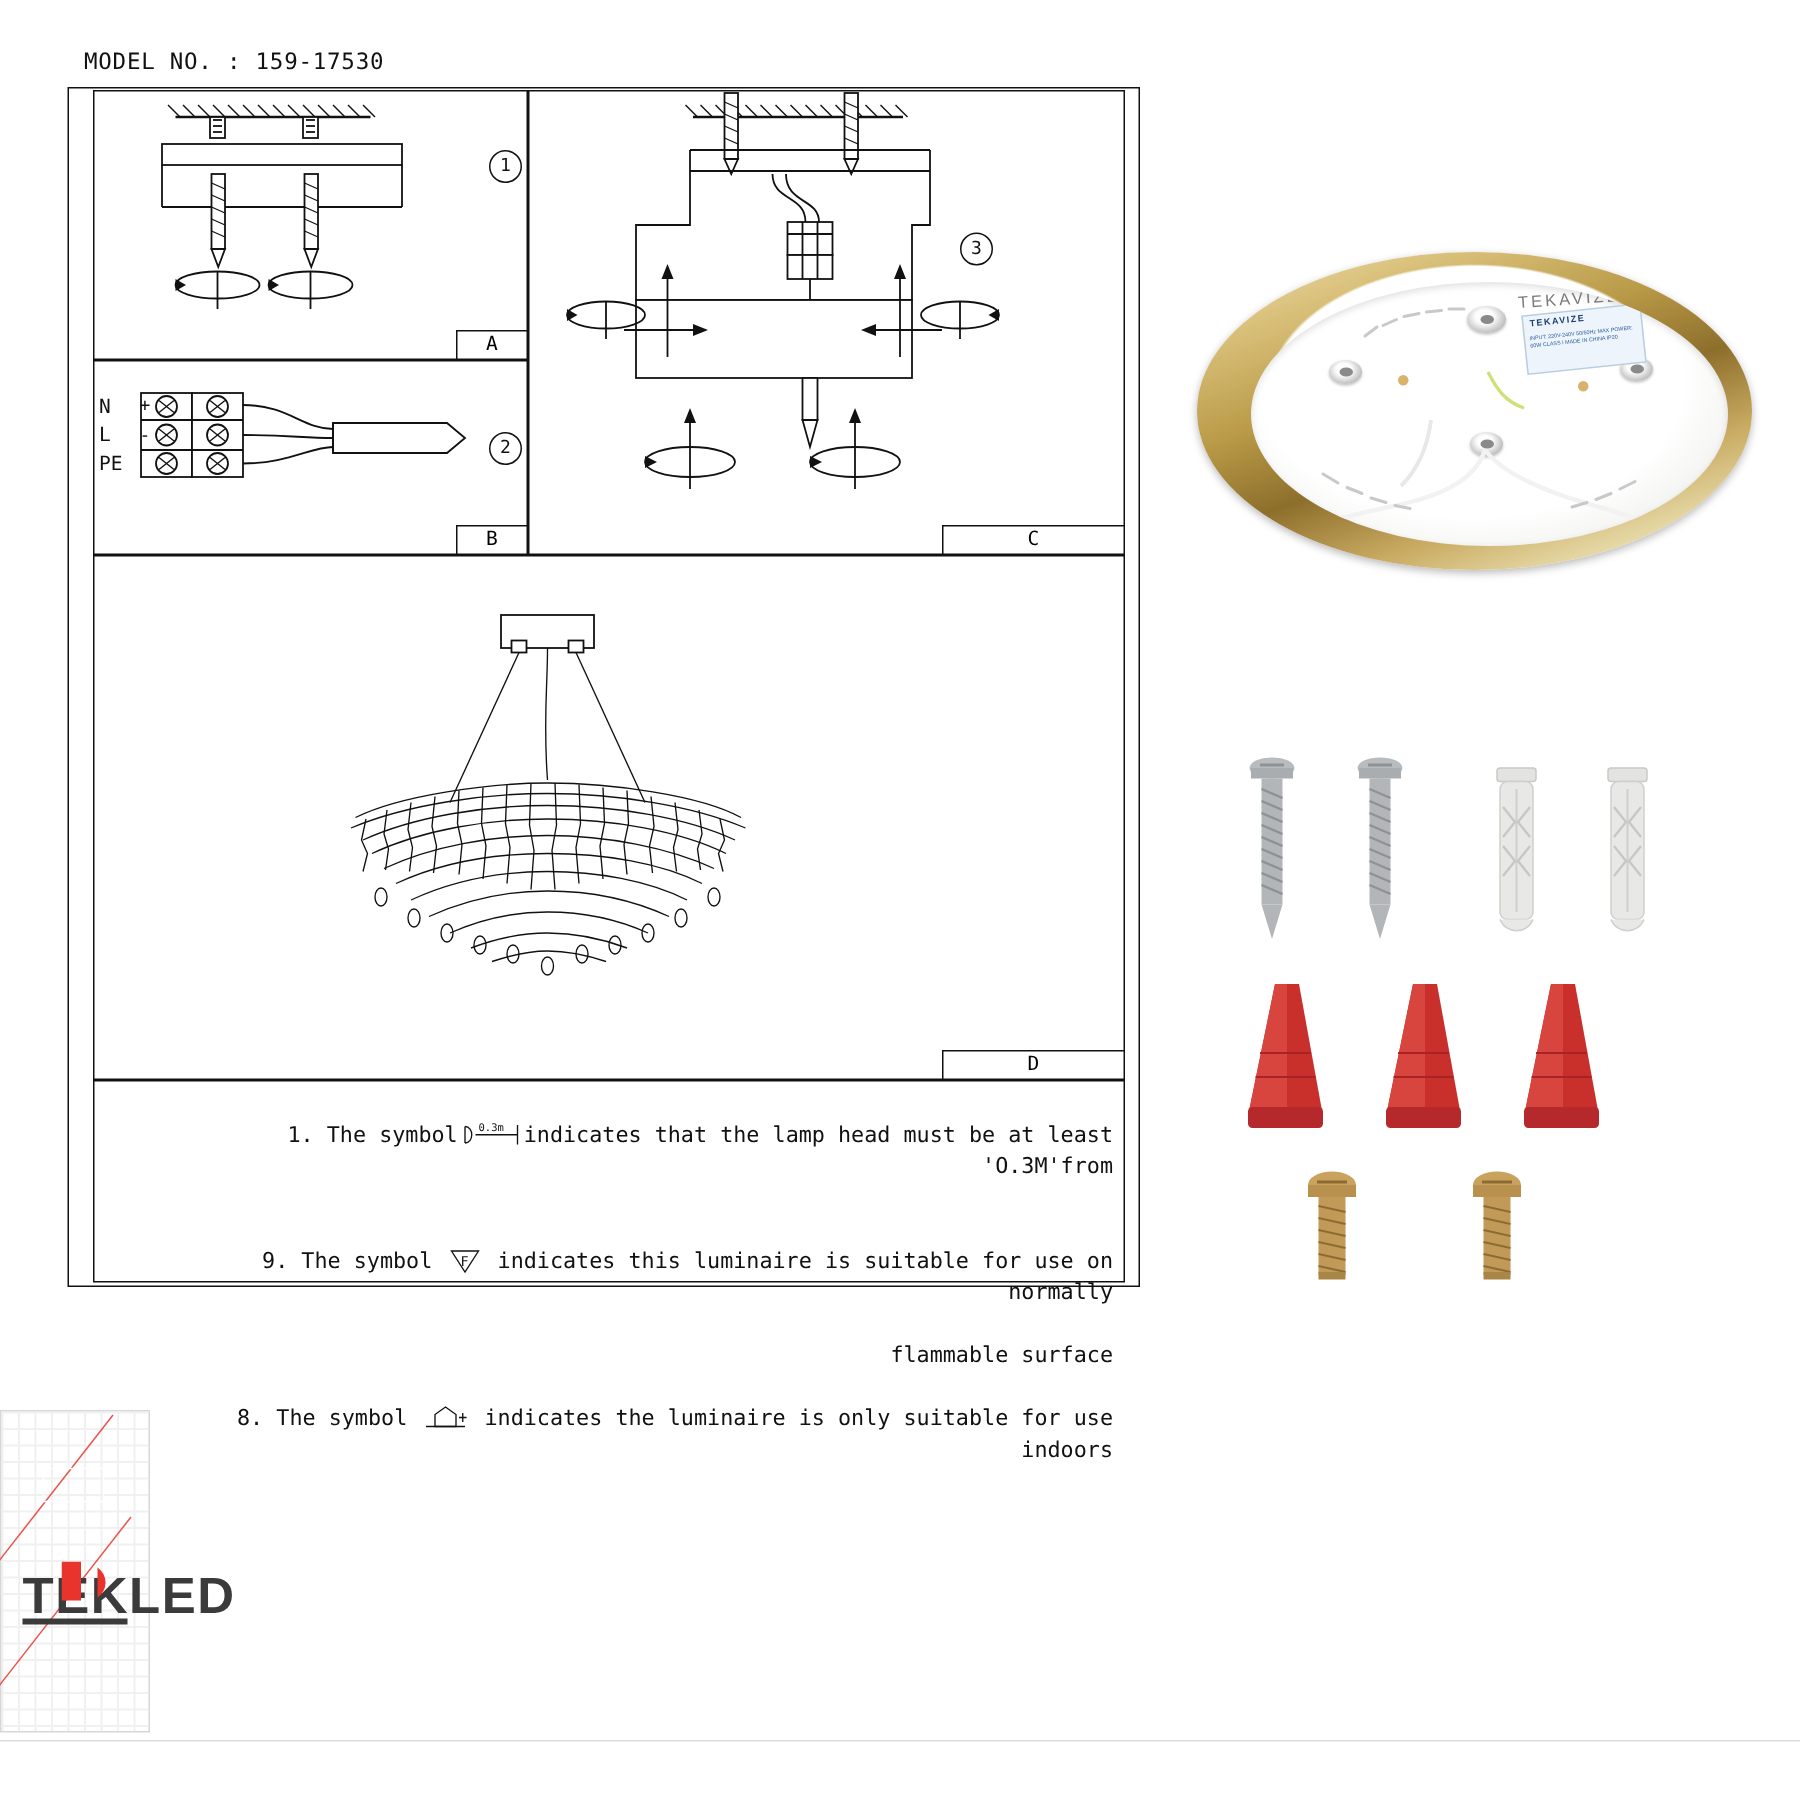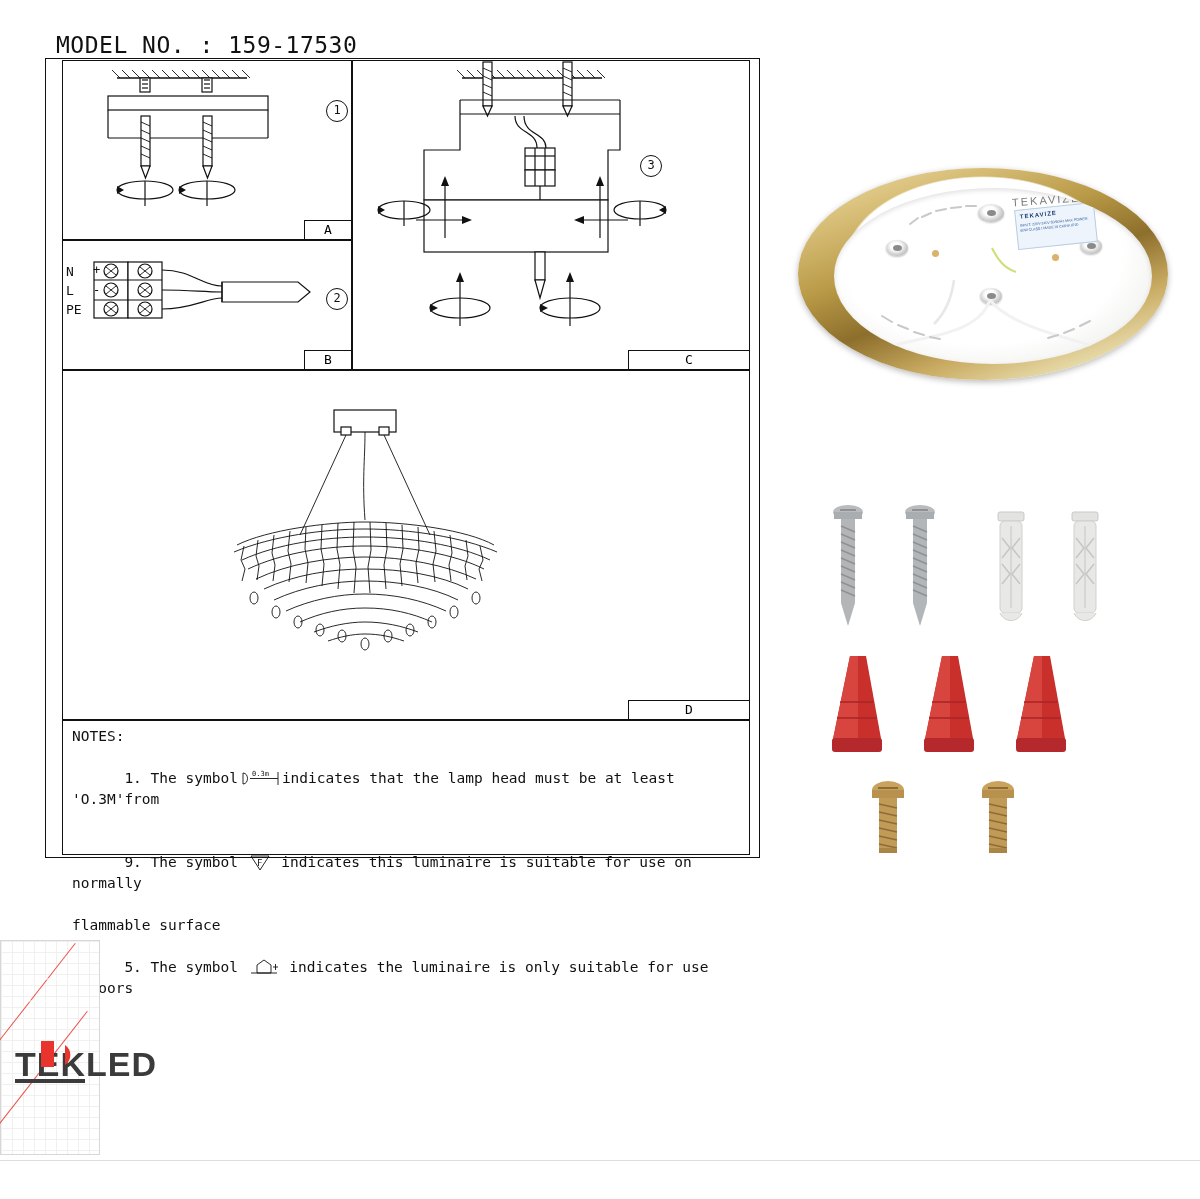--- a/index.html
+++ b/index.html
@@ -1,21 +1,21 @@
 <!DOCTYPE html>
 <html><head>
 <meta charset="utf-8">
 <style>
   html,body{margin:0;padding:0;background:#ffffff;}
   body{width:1200px;height:1199px;position:relative;font-family:"DejaVu Sans Mono","Liberation Mono",monospace;}
   .page{position:absolute;left:0;top:0;width:1200px;height:1199px;}
 
   
   .model-no{
-    position:absolute;left:56px;top:32px;font-size:23px;letter-spacing:.5px;color:#111;
+    position:absolute;left:56px;top:32px;font-size:15px;letter-spacing:.5px;color:#111;
     font-family:"DejaVu Sans Mono","Liberation Mono",monospace;white-space:nowrap;
   }
   .sheet{position:absolute;left:45px;top:58px;width:715px;height:800px;border:1.5px solid #111;box-sizing:border-box;}
 
   .cell{position:absolute;border:1.5px solid #111;box-sizing:border-box;background:transparent;}
   .cellA{left:62px;top:60px;width:290px;height:180px;}
   .cellB{left:62px;top:240px;width:290px;height:130px;}
   .cellC{left:352px;top:60px;width:398px;height:310px;}
   .cellD{left:62px;top:370px;width:688px;height:350px;}
   .cellN{left:62px;top:720px;width:688px;height:135px;}
@@ -34,21 +34,21 @@
   svg.fig{position:absolute;overflow:visible;}
   .ln{stroke:#111;fill:none;stroke-width:1.2;}
   .ln-thin{stroke:#111;fill:none;stroke-width:0.9;}
   .ln-thick{stroke:#111;fill:none;stroke-width:1.6;}
   .fillw{fill:#fff;stroke:#111;stroke-width:1.2;}
   .filld{fill:#111;stroke:none;}
 
   
   .notes{position:absolute;left:72px;top:726px;width:670px;font-size:14.5px;line-height:21px;color:#111;
          font-family:"DejaVu Sans Mono","Liberation Mono",monospace;}
-  .notes .nline{white-space:pre-wrap;}
+  .notes .nline{white-space:pre-wrap;text-align:right;}
   .sym-inline{display:inline-block;vertical-align:-4px;position:relative;width:44px;height:18px;}
   .sym-inline2{display:inline-block;vertical-align:-5px;position:relative;width:26px;height:18px;}
   .sym-inline3{display:inline-block;vertical-align:-5px;position:relative;width:34px;height:18px;}
 
   
   .photo-panel{position:absolute;left:780px;top:150px;width:400px;height:740px;}
 
   
   .plate-wrap{position:absolute;left:8px;top:10px;width:390px;height:230px;}
   .plate-ring{
@@ -358,39 +358,38 @@
         <ellipse cx="370" cy="252" rx="4" ry="6"></ellipse>
       <ellipse cx="392" cy="242" rx="4" ry="6"></ellipse>
       <ellipse cx="192" cy="228" rx="4" ry="6"></ellipse>
         <ellipse cx="414" cy="228" rx="4" ry="6"></ellipse>
     </g>
   </svg>
   <div class="tag tagD">D</div>
 
   <div class="cell cellN"></div>
   <div class="notes">
-    <div>NOTES:</div>
     <div class="nline">
       <span>1. The symbol</span><span class="sym-inline"><svg width="44" height="18" style="position:absolute;left:0;top:0;">
         <path class="ln-thin" d="M5,4 C11,4 11,15 5,15"></path>
         <line class="ln-thin" x1="5" y1="4" x2="5" y2="15"></line>
         <line class="ln-thin" x1="12" y1="9.5" x2="40" y2="9.5"></line>
         <line class="ln-thin" x1="40" y1="3" x2="40" y2="16"></line>
         <text x="14" y="7" font-size="7" font-family="'DejaVu Sans Mono',monospace" fill="#111">0.3m</text>
       </svg></span><span>indicates that the lamp head must be at least 'O.3M'from</span>
     </div>
     <div class="nline">
       <span>9. The symbol</span> <span class="sym-inline2"><svg width="26" height="18" style="position:absolute;left:0;top:0;">
         <polygon class="ln-thin" points="4,2 22,2 13,16" fill="none"></polygon>
         <text x="10" y="12" font-size="9" font-family="'DejaVu Sans Mono',monospace" fill="#111">F</text>
       </svg></span> <span>indicates this luminaire is suitable for use on normally</span>
     </div>
     <div class="nline">flammable surface</div>
     <div class="nline">
-      <span>5. The symbol</span> <span class="sym-inline3"><svg width="34" height="18" style="position:absolute;left:0;top:0;">
+      <span>8. The symbol</span> <span class="sym-inline3"><svg width="34" height="18" style="position:absolute;left:0;top:0;">
         <polygon class="ln-thin" points="10,14 10,6 17,1 24,6 24,14" fill="none"></polygon>
         <line class="ln-thin" x1="4" y1="14" x2="30" y2="14"></line>
         <line class="ln-thin" x1="26" y1="8" x2="31" y2="8"></line>
         <line class="ln-thin" x1="28.5" y1="5" x2="28.5" y2="11"></line>
       </svg></span> <span>indicates the luminaire is only suitable for use indoors</span>
     </div>
   </div>
 
   <div class="photo-panel">
 

